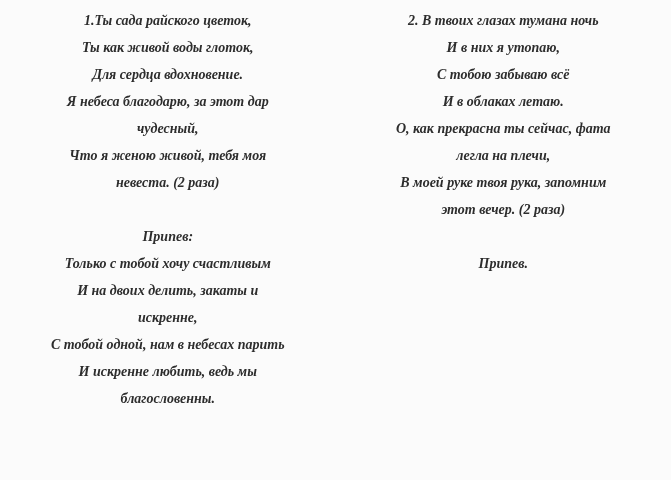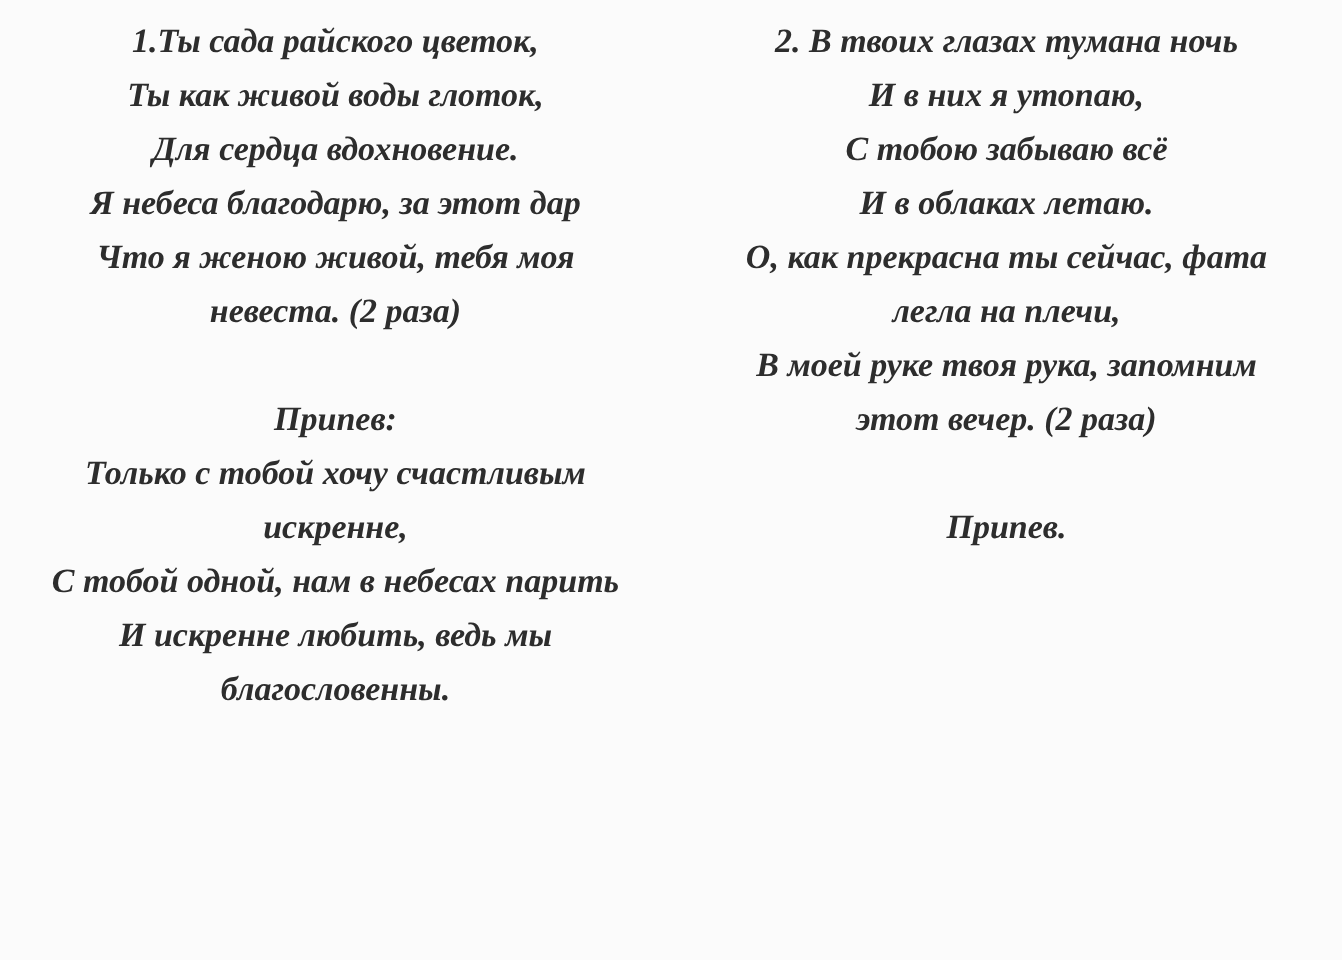--- a/index.html
+++ b/index.html
@@ -19,42 +19,44 @@
     padding-top: 7px;
     box-sizing: border-box;
   }
   .lyrics-column {
     width: 50%;
     box-sizing: border-box;
     padding: 0 6px;
     text-align: center;
     font-style: italic;
     font-weight: bold;
-    font-size: 17px;
+    font-size: 14px;
     line-height: 27px;
     color: #2d2d2d;
   }
   .lyric-line {
     min-height: 27px;
   }
 </style>
 </head>
 <body>
 
 <div class="lyrics-page">
   <div class="lyrics-column">
       <div class="lyric-line">1.Ты сада райского цветок,</div>
       <div class="lyric-line">Ты как живой воды глоток,</div>
       <div class="lyric-line">Для сердца вдохновение.</div>
       <div class="lyric-line">Я небеса благодарю, за этот дар</div>
+      <div class="lyric-line">чудесный,</div>
       <div class="lyric-line">Что я женою живой, тебя моя</div>
       <div class="lyric-line">невеста. (2 раза)</div>
       <div class="lyric-line"></div>
       <div class="lyric-line">Припев:</div>
       <div class="lyric-line">Только с тобой хочу счастливым</div>
+      <div class="lyric-line">И на двоих делить, закаты и</div>
       <div class="lyric-line">искренне,</div>
       <div class="lyric-line">С тобой одной, нам в небесах парить</div>
       <div class="lyric-line">И искренне любить, ведь мы</div>
       <div class="lyric-line">благословенны.</div>
     </div>
   <div class="lyrics-column">
       <div class="lyric-line">2. В твоих глазах тумана ночь</div>
       <div class="lyric-line">И в них я утопаю,</div>
       <div class="lyric-line">С тобою забываю всё</div>
       <div class="lyric-line">И в облаках летаю.</div>

